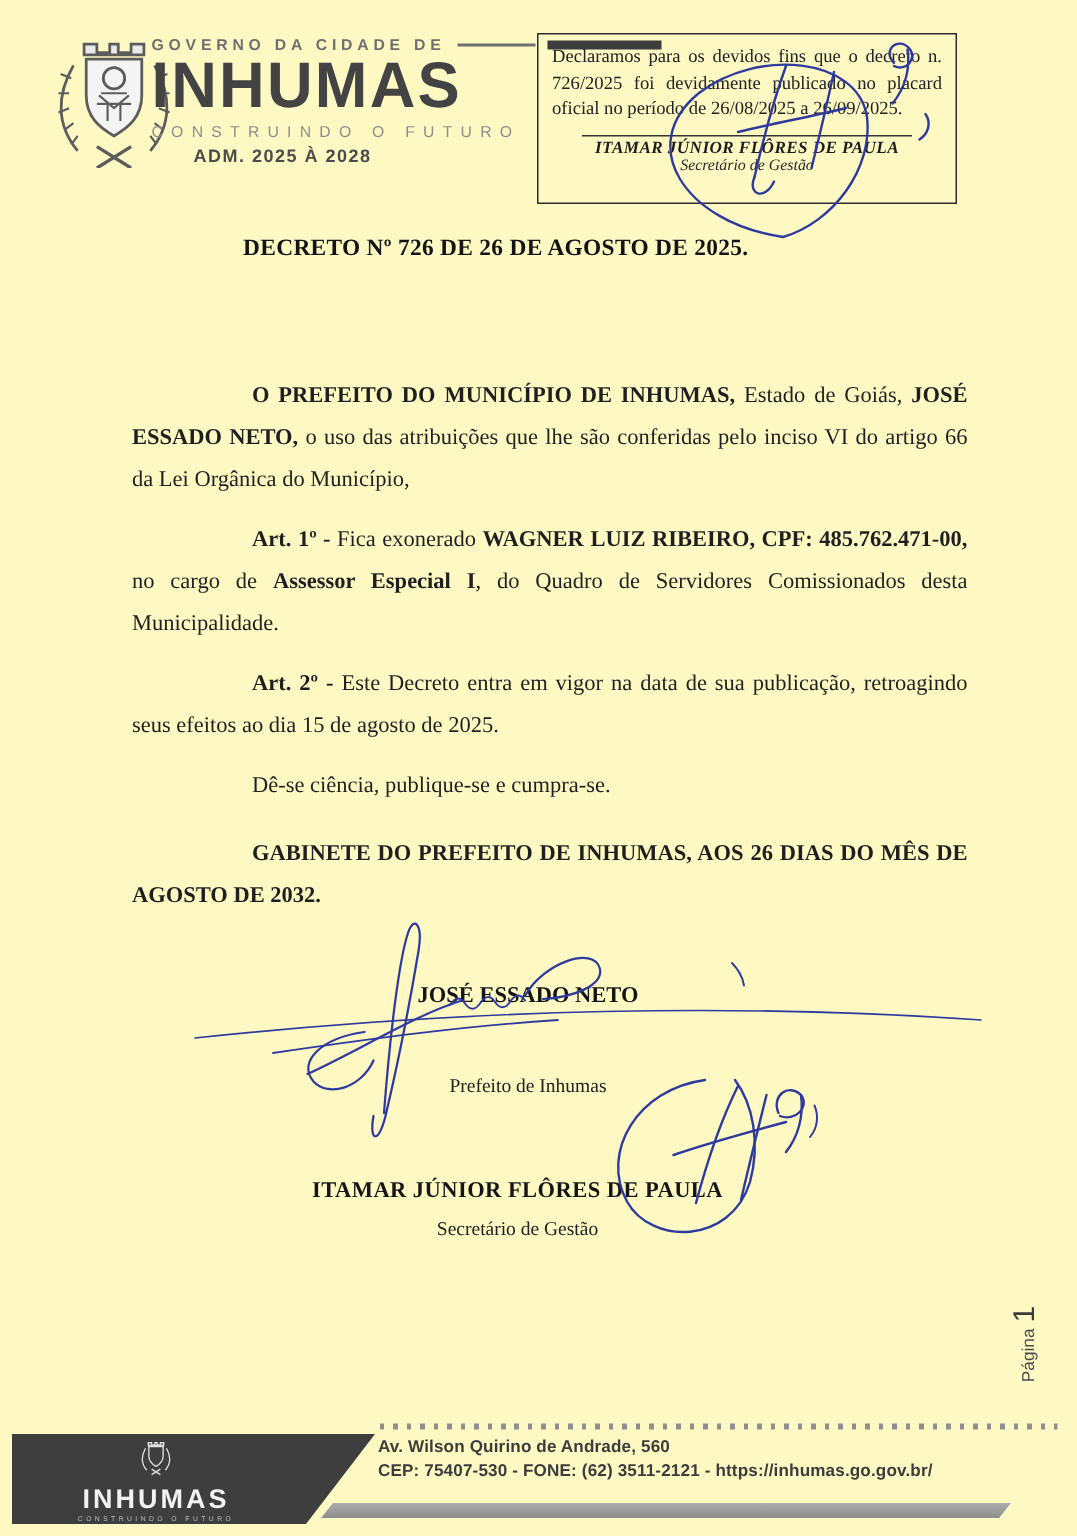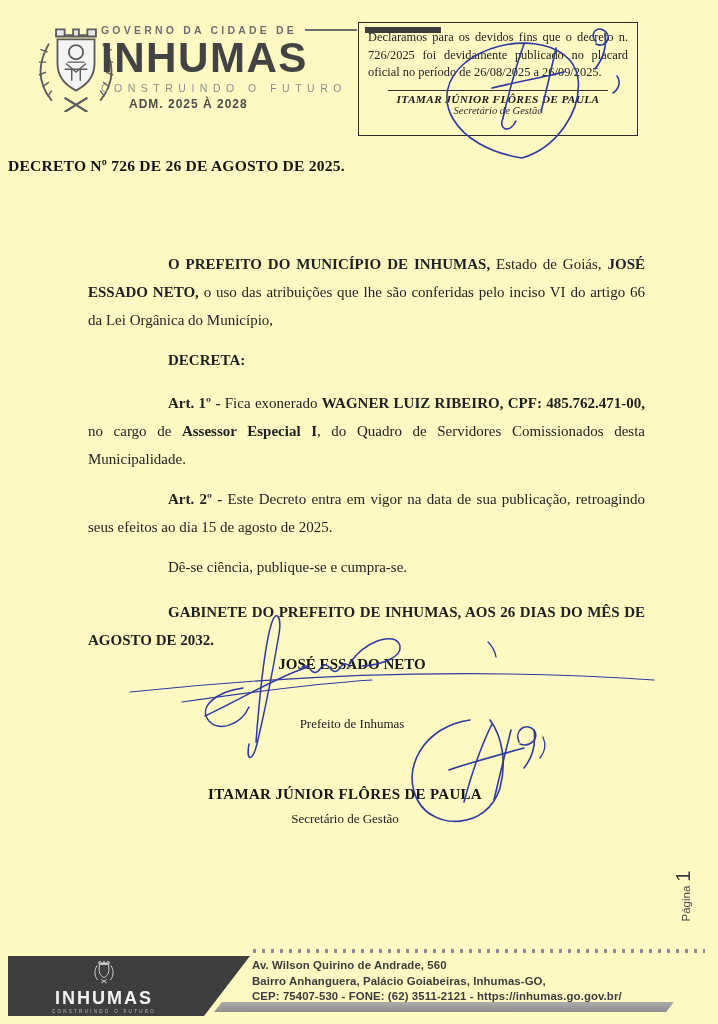--- a/index.html
+++ b/index.html
@@ -25,21 +25,21 @@
   .stamp-box {
     position:absolute; left:358px; top:22px; width:280px; height:114px;
     border:1.6px solid #2c2c2c; padding:6px 9px 4px 9px; background:transparent;
   }
   .stamp-decl { font-size:12.4px; line-height:17.5px; text-align:justify; color:#222; }
   .stamp-sigline { width:220px; height:0; border-top:1.3px solid #333; margin:8px auto 2px auto; }
   .stamp-name { font-size:11.4px; font-weight:bold; font-style:italic; text-align:center; color:#1d1d1d; letter-spacing:0.3px; }
   .stamp-role { font-size:10.6px; font-style:italic; text-align:center; color:#2a2a2a; }
 
   
-  .doc-title { position:absolute; left:8px; top:157px; width:645px; text-align:left; font-size:15.6px; font-weight:bold; letter-spacing:0.2px; color:#141414; }
+  .doc-title { position:absolute; left:8px; top:157px; width:645px; text-align:center; font-size:15.6px; font-weight:bold; letter-spacing:0.2px; color:#141414; }
   .doc-epigraph { position:absolute; top:197px; right:76px; font-size:14.8px; color:#1f1f1f; }
   .doc-body { position:absolute; left:72px; top:250px; width:573px; font-size:15px; }
   .para { text-align:justify; text-indent:80px; line-height:28px;margin-left:16px; }
   .para .b { font-weight:bold; }
 
   .sig-name { position:absolute; text-align:center; font-weight:bold; font-size:15px; color:#151515; }
   .sig-role { position:absolute; text-align:center; font-size:13px; color:#222; }
   .sig1-name { left:72px; top:656px; width:560px; }
   .sig1-role { left:72px; top:716px; width:560px; }
   .sig2-name { left:65px; top:786px; width:560px; letter-spacing:0.3px; }
@@ -110,21 +110,20 @@
     <div class="stamp-decl">Declaramos para os devidos fins que o decreto n. 726/2025 foi devidamente publicado no placard oficial no período de 26/08/2025 a 26/09/2025.</div>
     <div class="stamp-sigline"></div>
     <div class="stamp-name">ITAMAR JÚNIOR FLÔRES DE PAULA</div>
     <div class="stamp-role">Secretário de Gestão</div>
   </div>
 
   <div class="doc-title">DECRETO Nº 726 DE 26 DE AGOSTO DE 2025.</div>
 
   <div class="doc-body">
       <p class="para" style="margin-bottom: 12px;"><span class="b">O PREFEITO DO MUNICÍPIO DE INHUMAS,</span><span> Estado de Goiás, </span><span class="b">JOSÉ ESSADO NETO,</span><span> o uso das atribuições que lhe são conferidas pelo inciso VI do artigo 66 da Lei Orgânica do Município,</span></p>
-      <p class="para" style="margin-bottom: 15px;"><span class="b">DECRETA:</span></p>
       <p class="para" style="margin-bottom: 12px;"><span class="b">Art. 1º - </span><span>Fica exonerado </span><span class="b">WAGNER LUIZ RIBEIRO, CPF: 485.762.471-00,</span><span> no cargo de </span><span class="b">Assessor Especial I</span><span>, do Quadro de Servidores Comissionados desta Municipalidade.</span></p>
       <p class="para" style="margin-bottom: 12px;"><span class="b">Art. 2º - </span><span>Este Decreto entra em vigor na data de sua publicação, retroagindo seus efeitos ao dia 15 de agosto de 2025.</span></p>
       <p class="para" style="margin-bottom: 17px;"><span>Dê-se ciência, publique-se e cumpra-se.</span></p>
       <p class="para" style="margin-bottom: 0px;"><span class="b">GABINETE DO PREFEITO DE INHUMAS, AOS 26 DIAS DO MÊS DE AGOSTO DE 2032.</span></p>
     </div>
 
   <div class="sig-name sig1-name">JOSÉ ESSADO NETO</div>
   <div class="sig-role sig1-role">Prefeito de Inhumas</div>
   <div class="sig-name sig2-name">ITAMAR JÚNIOR FLÔRES DE PAULA</div>
   <div class="sig-role sig2-role">Secretário de Gestão</div>
@@ -144,21 +143,20 @@
           <path d="M11 18 C 3 32, 3 46, 13 58 M49 18 C 57 32, 57 46, 47 58"></path>
           <path d="M22 56 l16 10 M38 56 l-16 10"></path>
         </svg>
       </span>
       <div class="footer-brand">INHUMAS</div>
       <div class="footer-brand-tag">CONSTRUINDO O FUTURO</div>
     </div>
   </div>
   <div class="footer-address">
     <div>Av. Wilson Quirino de Andrade, 560</div>
-    <div>Bairro Anhanguera, Palácio Goiabeiras,  Inhumas-GO,</div>
     <div>CEP: 75407-530 - FONE: (62) 3511-2121 - https://inhumas.go.gov.br/</div>
   </div>
   <div class="footer-stripe"></div>
 
   <svg class="sig-overlay" width="718" height="1024" viewBox="0 0 718 1024" fill="none" stroke-linecap="round" stroke-linejoin="round">
 
     <g class="sig" stroke-width="1.6">
       <path d="M 522 158 C 455 148, 424 96, 466 62 C 505 32, 572 38, 578 78 C 582 112, 556 148, 522 158" stroke="#2e3a9d"></path>
       <path d="M 503 118 C 509 92, 516 66, 524 44" stroke="#2e3a9d"></path>
       <path d="M 541 112 C 547 88, 552 66, 556 48" stroke="#2e3a9d"></path>

